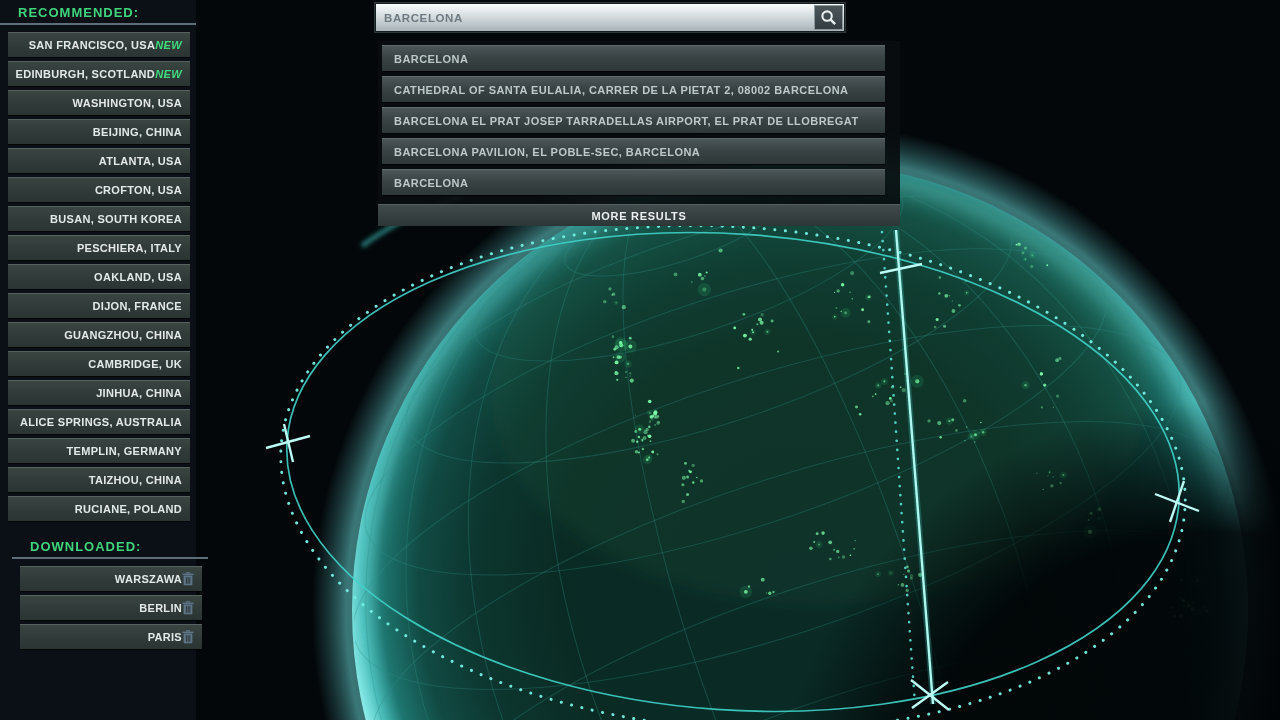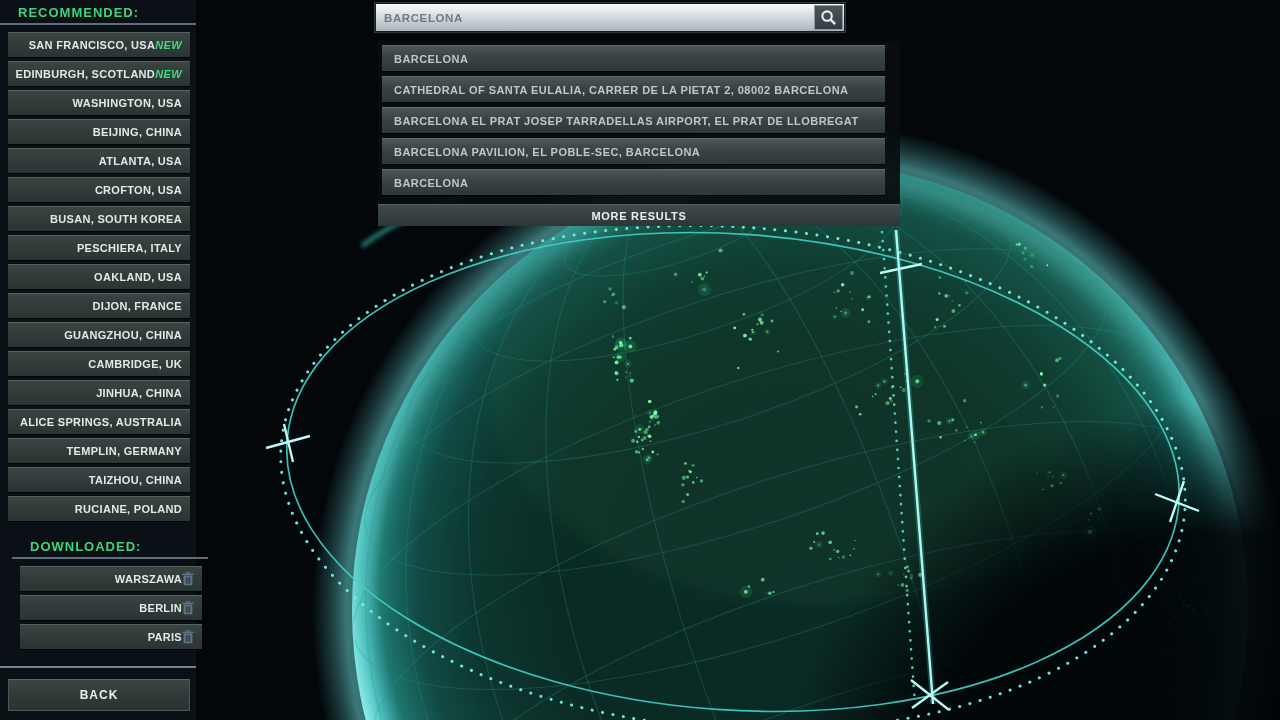--- a/index.html
+++ b/index.html
@@ -551,24 +551,20 @@
                 <rect x="3.8" y="0.2" width="4.4" height="1.3" fill="#5e7488"></rect>
                 <line x1="4.4" y1="5.2" x2="4.4" y2="11.8" stroke="#2c3735" stroke-width="1"></line>
                 <line x1="6.1" y1="5.2" x2="6.1" y2="11.8" stroke="#2c3735" stroke-width="1"></line>
                 <line x1="7.8" y1="5.2" x2="7.8" y2="11.8" stroke="#2c3735" stroke-width="1"></line>
               </svg>
             </span>
           </div>
         </div>
     </div>
 
-    <div class="block-back">
-      <div class="divider bright"></div>
-      <div class="back-btn">BACK</div>
-    </div>
   </aside>
 
   <div class="search-wrap">
     <div class="search-bar">
       <input class="search-input" type="text" value="BARCELONA" style="">
       <div class="search-btn">
         <svg width="17" height="17" viewBox="0 0 18 18">
           <circle cx="7.5" cy="7.5" r="5" fill="none" stroke="#e9eff1" stroke-width="2.2"></circle>
           <line x1="11.3" y1="11.3" x2="16" y2="16" stroke="#e9eff1" stroke-width="2.6"></line>
         </svg>

